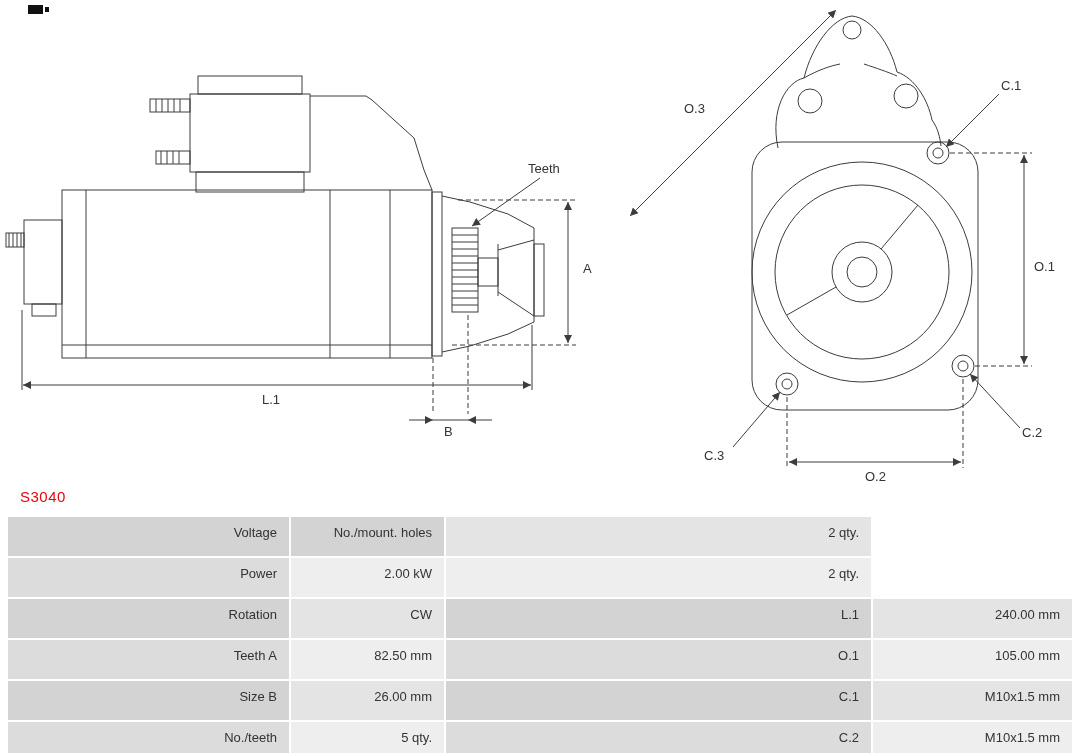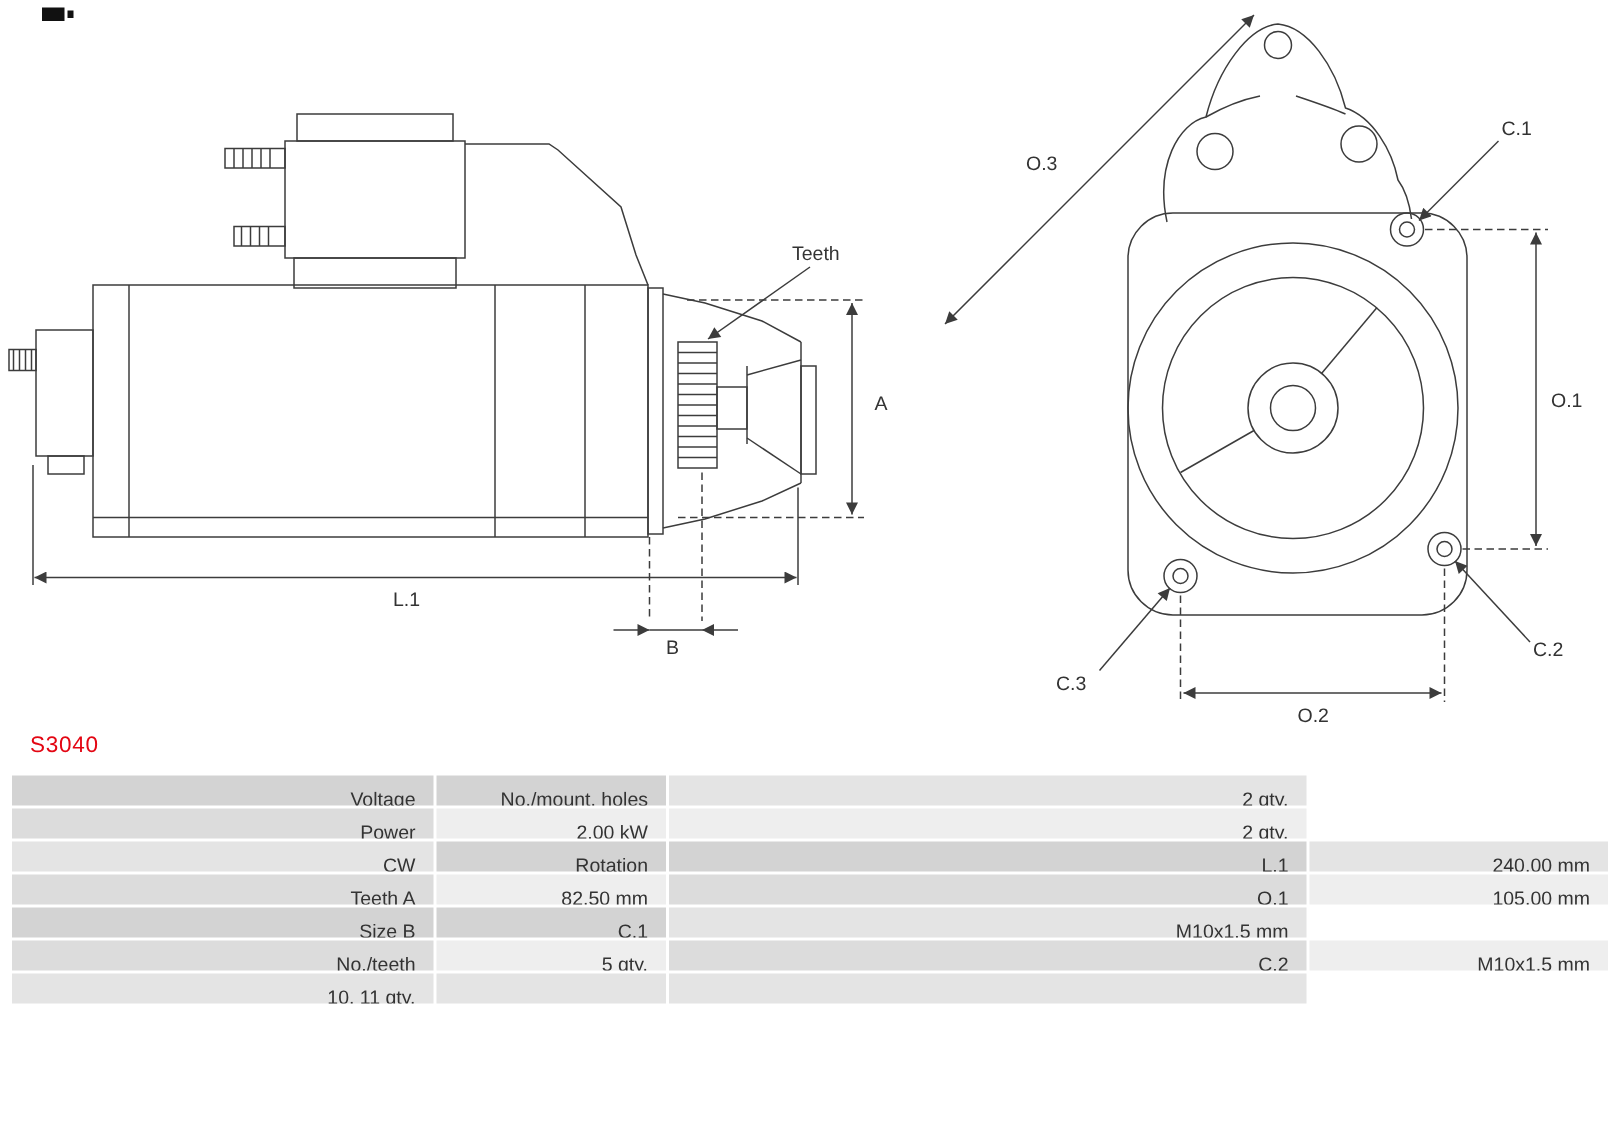--- a/index.html
+++ b/index.html
@@ -3,21 +3,21 @@
 <meta charset="utf-8">
 <style>
   html,body{margin:0;padding:0;background:#fff;}
   body{width:1080px;height:753px;position:relative;font-family:"Liberation Sans",sans-serif;color:#333;overflow:hidden;}
   .stage{position:absolute;inset:0;}
   svg{position:absolute;top:0;left:0;}
   svg text{font-family:"Liberation Sans",sans-serif;font-size:13px;fill:#333;}
   .partno{position:absolute;left:20px;top:488px;font-size:15px;color:var(--accent,#e30613);letter-spacing:.5px;}
   .spec-table{position:absolute;left:8px;top:517px;width:1064px;}
   .row{display:grid;grid-template-columns:281px 153px 425px 1fr;gap:2px;margin-bottom:2px;}
-  .cell{height:20px;line-height:31px;font-size:13px;text-align:right;padding-right:12px;box-sizing:border-box;white-space:nowrap;overflow:hidden;}
+  .cell{height:39px;line-height:31px;font-size:13px;text-align:right;padding-right:12px;box-sizing:border-box;white-space:nowrap;overflow:hidden;}
   .row:nth-child(odd) .lab{background:#d3d3d3;}
   .row:nth-child(odd) .val{background:#e4e4e4;}
   .row:nth-child(even) .lab{background:#dcdcdc;}
   .row:nth-child(even) .val{background:#eeeeee;}
   .row.last .lab2{background:#e4e4e4;}
 </style>
 </head>
 <body>
 
 <div class="stage">
@@ -182,33 +182,34 @@
       <div class="cell lab">Voltage</div>
       <div class="cell lab lab2">No./mount. holes</div>
       <div class="cell val">2 qty.</div>
     </div>
     <div class="row">
       <div class="cell lab">Power</div>
       <div class="cell val">2.00 kW</div>
       <div class="cell val">2 qty.</div>
     </div>
     <div class="row">
+      <div class="cell lab">Rotation</div>
       <div class="cell val">CW</div>
-      <div class="cell lab">Rotation</div>
       <div class="cell lab lab2">L.1</div>
       <div class="cell val">240.00 mm</div>
     </div>
     <div class="row">
       <div class="cell lab">Teeth A</div>
       <div class="cell val">82.50 mm</div>
       <div class="cell lab lab2">O.1</div>
       <div class="cell val">105.00 mm</div>
     </div>
     <div class="row">
       <div class="cell lab">Size B</div>
+      <div class="cell val">26.00 mm</div>
       <div class="cell lab lab2">C.1</div>
       <div class="cell val">M10x1.5 mm</div>
     </div>
     <div class="row">
       <div class="cell lab">No./teeth</div>
       <div class="cell val">5 qty.</div>
       <div class="cell lab lab2">C.2</div>
       <div class="cell val">M10x1.5 mm</div>
     </div>
     <div class="row last">

